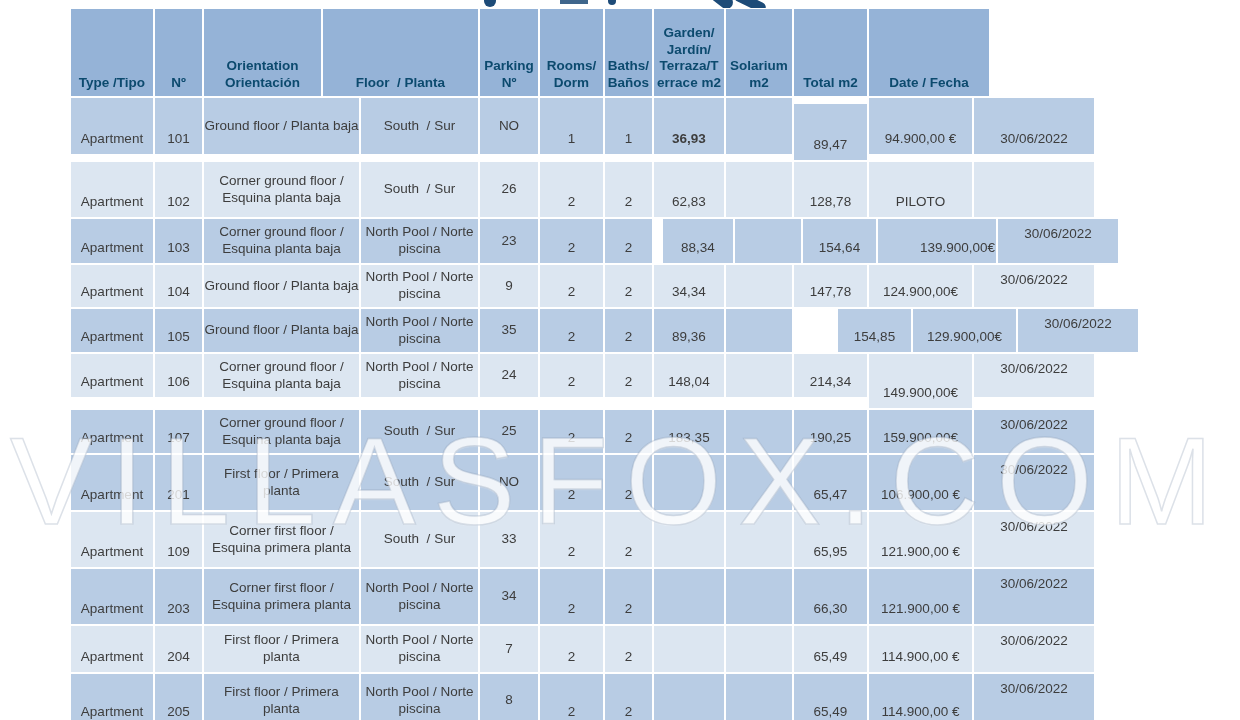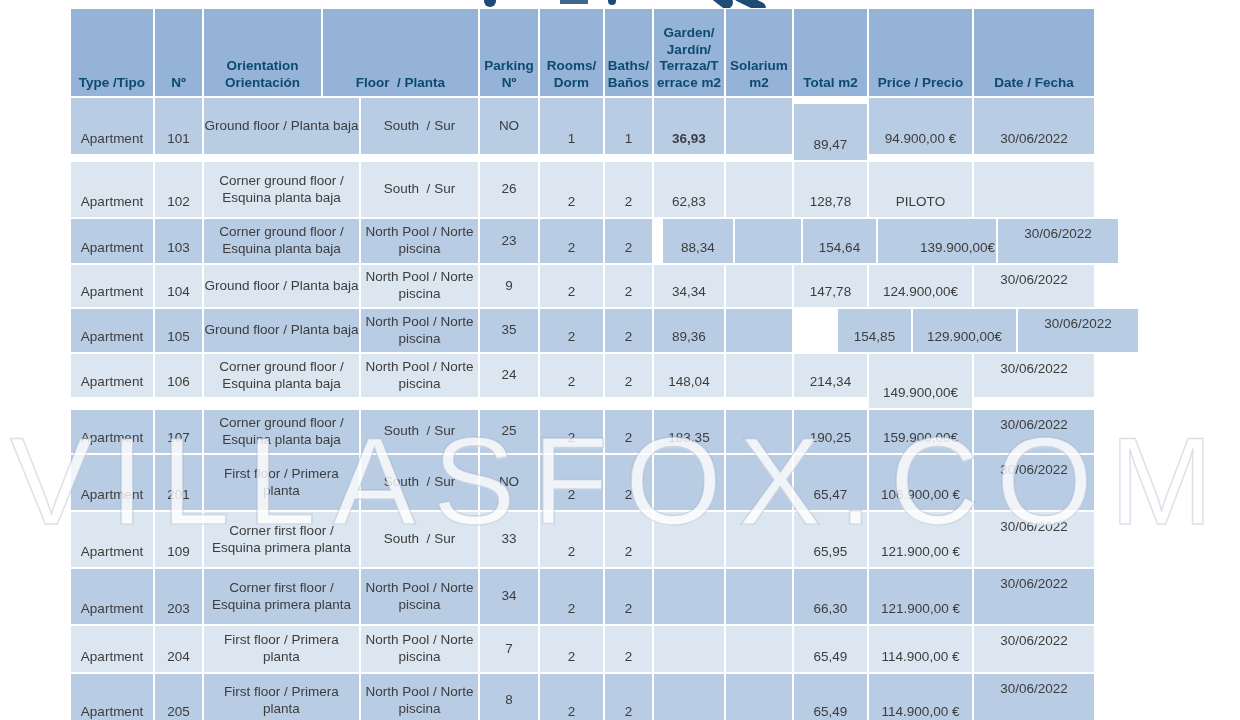--- a/index.html
+++ b/index.html
@@ -54,21 +54,20 @@
 Dorm</div>
         <div class="cell hcell" style="width: 49px; height: 89px;">Baths/
 Baños</div>
         <div class="cell hcell" style="width: 72px; height: 89px;">Garden/
 Jardín/
 Terraza/T
 errace m2</div>
         <div class="cell hcell" style="width: 68px; height: 89px;">Solarium
 m2</div>
         <div class="cell hcell" style="width: 75px; height: 89px;">Total m2</div>
-        <div class="cell hcell" style="width: 105px; height: 89px;">Price / Precio</div>
         <div class="cell hcell" style="width: 122px; height: 89px;">Date / Fecha</div>
       </div>
       <div class="trow dark">
         <div class="cell vb" style="width: 84px; height: 58px;">Apartment</div>
         <div class="cell vb" style="width: 49px; height: 58px;">101</div>
         <div class="cell vm" style="width: 157px; height: 58px;">Ground floor / Planta baja</div>
         <div class="cell vm" style="width: 119px; height: 58px;">South  / Sur</div>
         <div class="cell vm" style="width: 60px; height: 58px;">NO</div>
         <div class="cell vb" style="width: 65px; height: 58px;">1</div>
         <div class="cell vb" style="width: 49px; height: 58px;">1</div>

